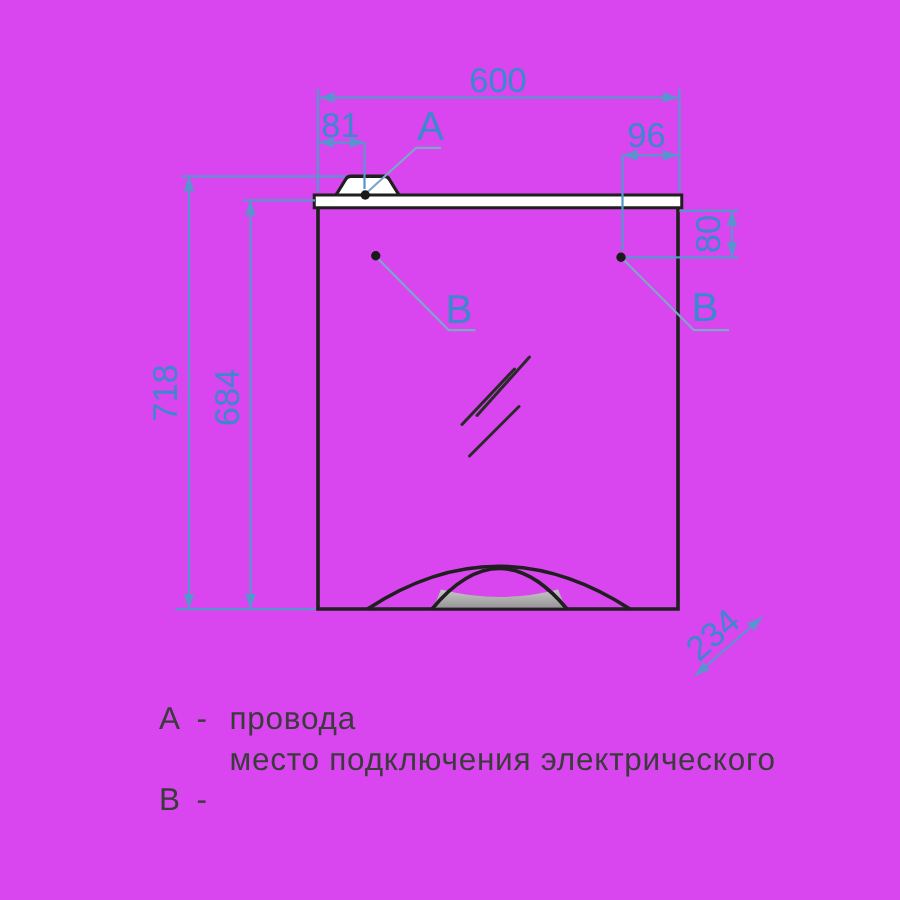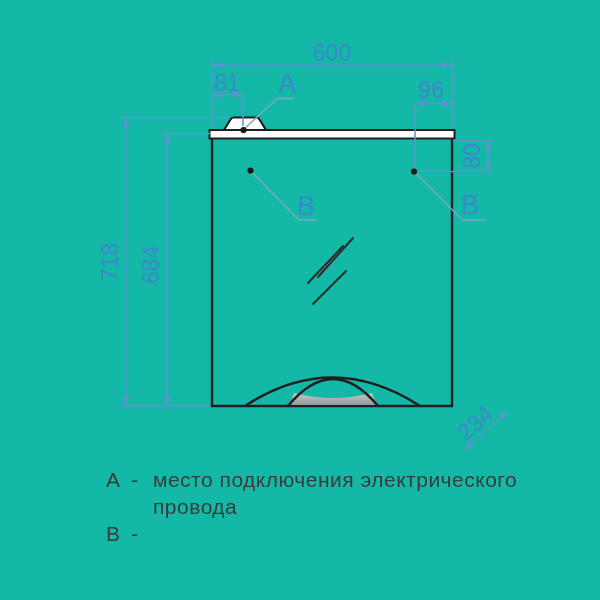--- a/index.html
+++ b/index.html
@@ -1,17 +1,17 @@
 <!DOCTYPE html>
 <html><head>
 <meta charset="utf-8">
 <style>
   html,body{margin:0;padding:0;background:#ffffff;}
   .stage{
-    position:relative;width:600px;height:600px;background:#14b8a6;overflow:hidden;
+    position:relative;width:600px;height:600px;background:#d946ef;overflow:hidden;
     font-family:"Liberation Sans",sans-serif;
   }
   svg text{
     font-family:"Liberation Sans","DejaVu Sans",sans-serif;
     fill:#3d87ce;
   }
   .dim-text{font-size:23px;}
   .callout-text{font-size:27px;}
   .legend{
     position:absolute;left:106px;top:466px;width:440px;
@@ -108,22 +108,22 @@
       <text class="callout-text" x="470" y="205">В</text>
     </g>
   </svg>
 
   
   <div class="legend">
     <div class="legend-row">
       <span class="legend-key">А</span>
       <span class="legend-dash">-</span>
       <span class="legend-text">
+        <div>провода</div>
         <div>место подключения электрического</div>
-        <div>провода</div>
       </span>
     </div>
     <div class="legend-row">
       <span class="legend-key">В</span>
       <span class="legend-dash">-</span>
     </div>
   </div>
 
 </div>
 

